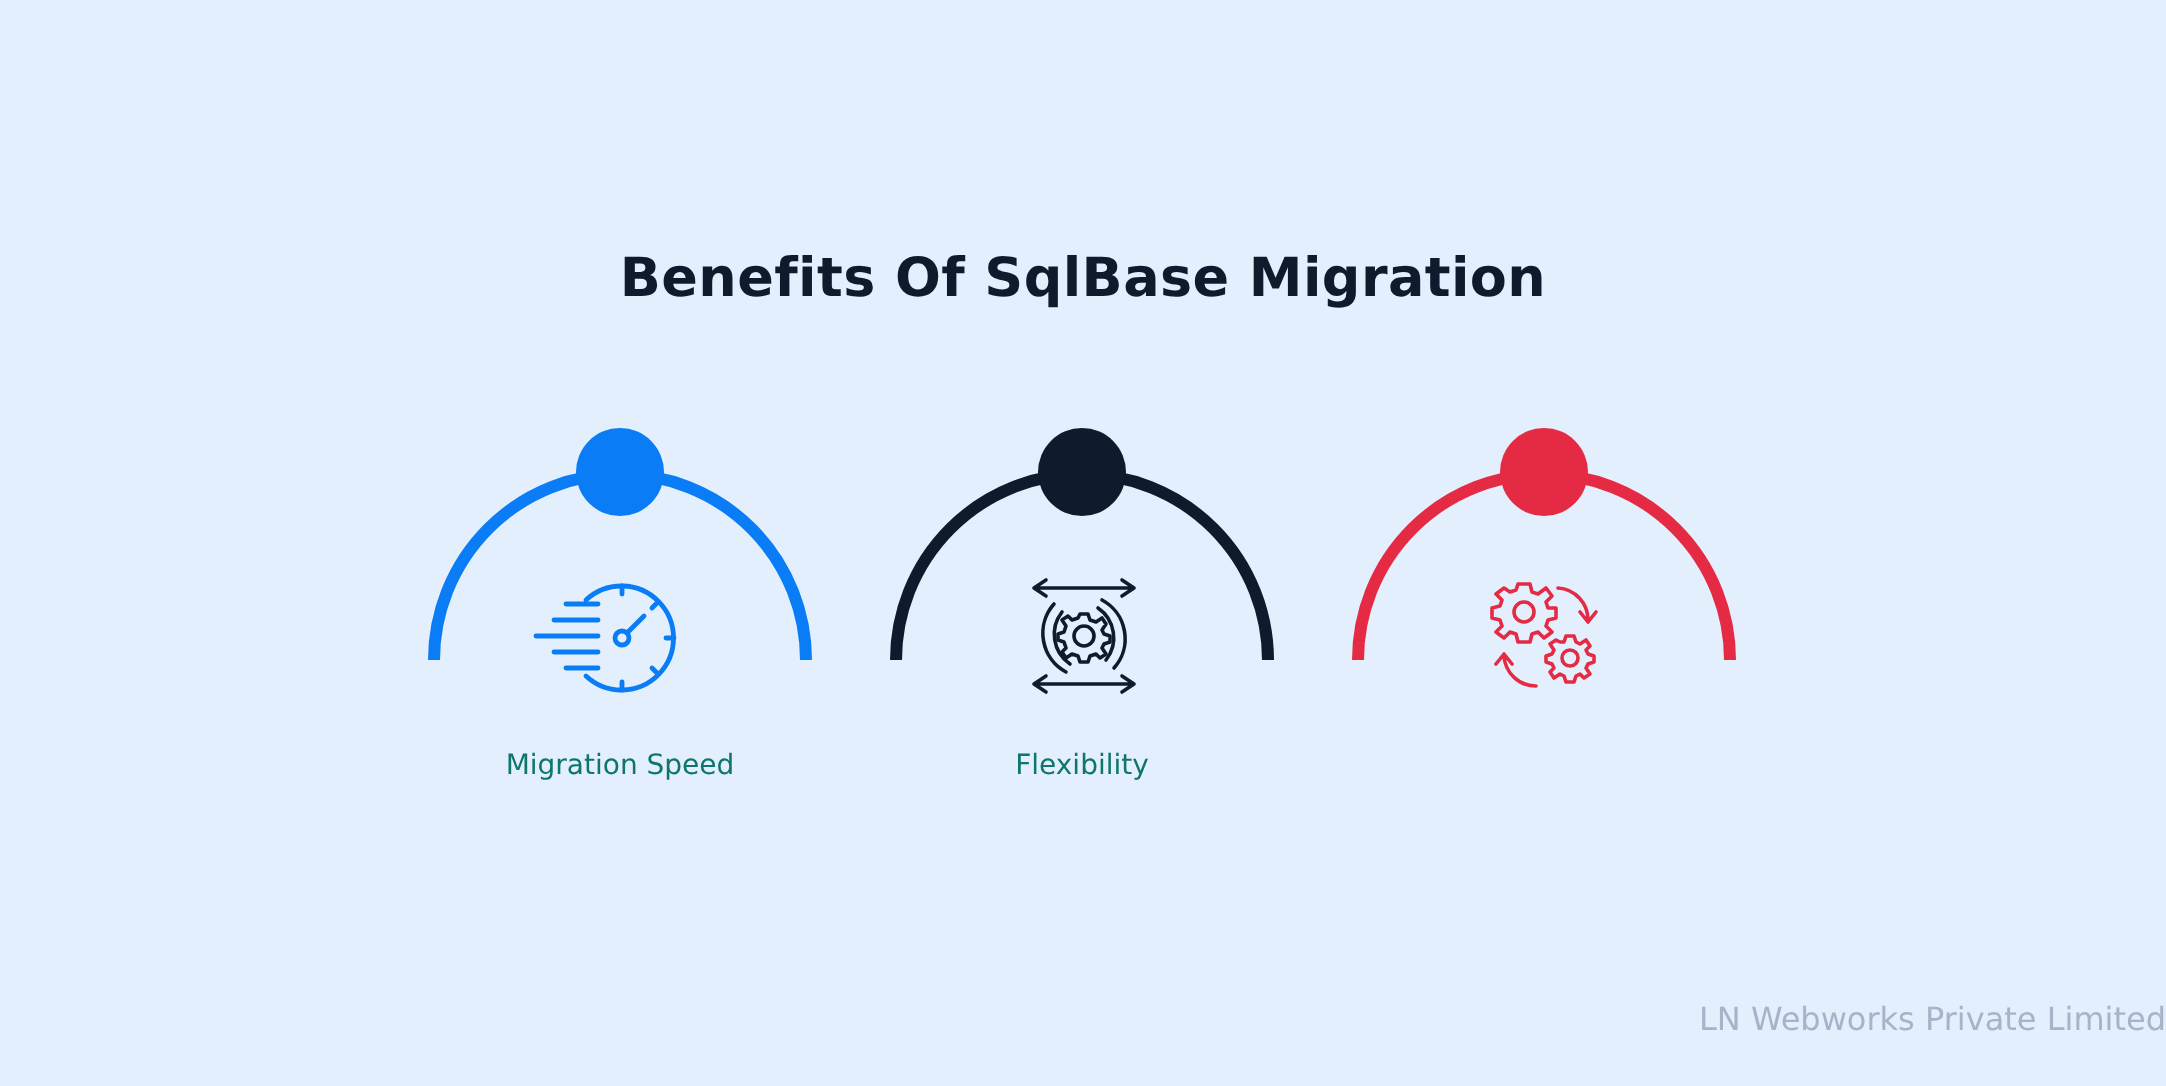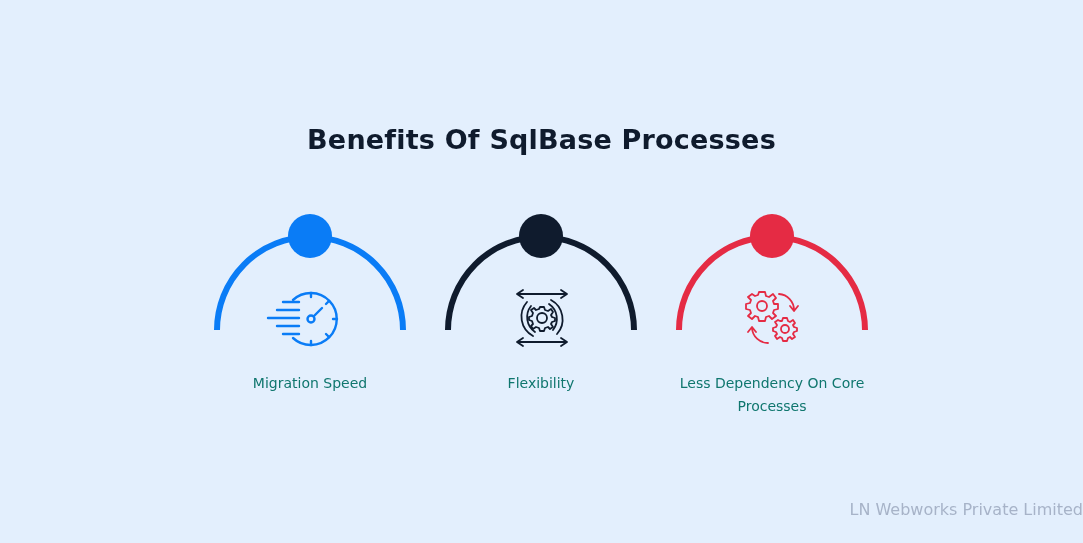--- a/index.html
+++ b/index.html
@@ -24,21 +24,21 @@
     text-align: center; font-size: 14px; color: #0f766e; line-height: 23px;
   }
   .footer {
     position: absolute; left: 0; width: 1083px; top: 500px;
     text-align: right; font-size: 16px; color: #a7b3c8;
   }
 </style>
 </head>
 <body>
 
-<div class="title">Benefits Of SqlBase Processes</div>
+<div class="title">Benefits Of SqlBase Migration</div>
 
 <div class="card" style="left:210px;">
   <svg class="arc" width="200" height="125" viewBox="0 0 200 125">
     <path d="M7,120 A93,93 0 0 1 193,120" fill="none" stroke="#0a7cf6" stroke-width="6"></path>
     <circle cx="100" cy="26" r="22" fill="#0a7cf6"></circle>
   </svg>
   <svg class="icon" width="80" height="60" viewBox="0 0 80 60" style="left:55px;">
     <g fill="none" stroke="#0a7cf6" stroke-width="2.4" stroke-linecap="round">
       <path d="M28,12 A26,26 0 1 1 28,50"></path>
       <line x1="18" y1="14" x2="34" y2="14"></line>
@@ -86,21 +86,20 @@
   <svg class="icon" width="60" height="60" viewBox="0 0 60 60" style="left:72px;">
     <g fill="none" stroke="#e52b44" stroke-width="1.8" stroke-linejoin="round" stroke-linecap="round">
       <circle cx="18" cy="18" r="5"></circle>
       <path d="M15,4 L21,4 L22,8 L25,9 L29,6 L32,10 L29,13 L30,16 L34,16 L34,21 L30,22 L29,25 L32,28 L28,31 L25,28 L22,29 L21,33 L15,33 L14,29 L11,28 L8,31 L4,28 L7,25 L6,22 L2,21 L2,16 L6,15 L7,12 L4,9 L8,6 L11,8 L14,7 Z"></path>
       <circle cx="41" cy="41" r="4"></circle>
       <path d="M39,30 L43,30 L44,33 L46,34 L49,32 L51,35 L49,37 L50,39 L53,40 L53,43 L50,44 L49,46 L51,49 L48,51 L46,49 L44,50 L43,53 L39,53 L38,50 L36,49 L33,51 L31,48 L33,46 L32,44 L29,43 L29,40 L32,39 L33,37 L31,34 L34,32 L36,33 L38,33 Z"></path>
       <path d="M35,6 A16,16 0 0 1 50,22 M46,18 L50,23 L54,18"></path>
       <path d="M24,55 A16,16 0 0 1 8,40 M4,44 L8,39 L12,44"></path>
     </g>
   </svg>
-  <div class="label">Less Dependency On Core Processes</div>
 </div>
 
 <div class="footer">LN Webworks Private Limited</div>
 
 <style>
   
   .card:nth-of-type(3) .label { width: 200px; left: 0; }
 </style>
 
 </body></html>

